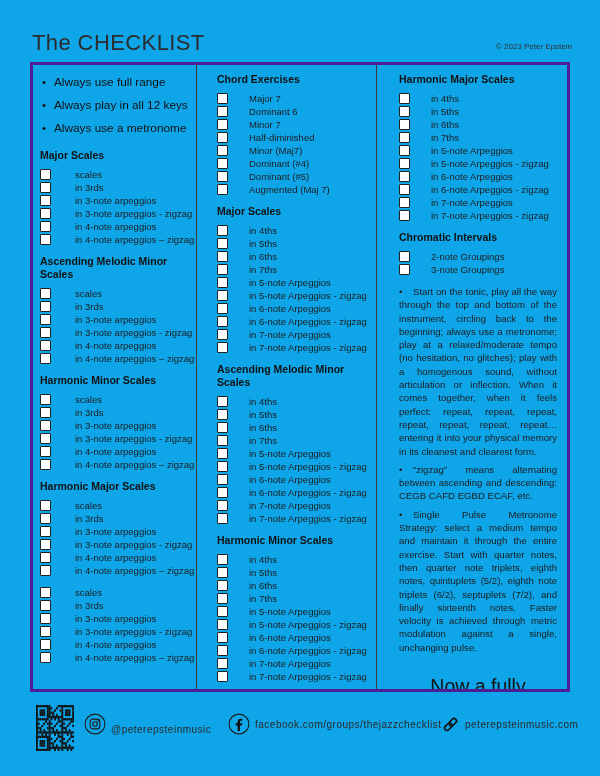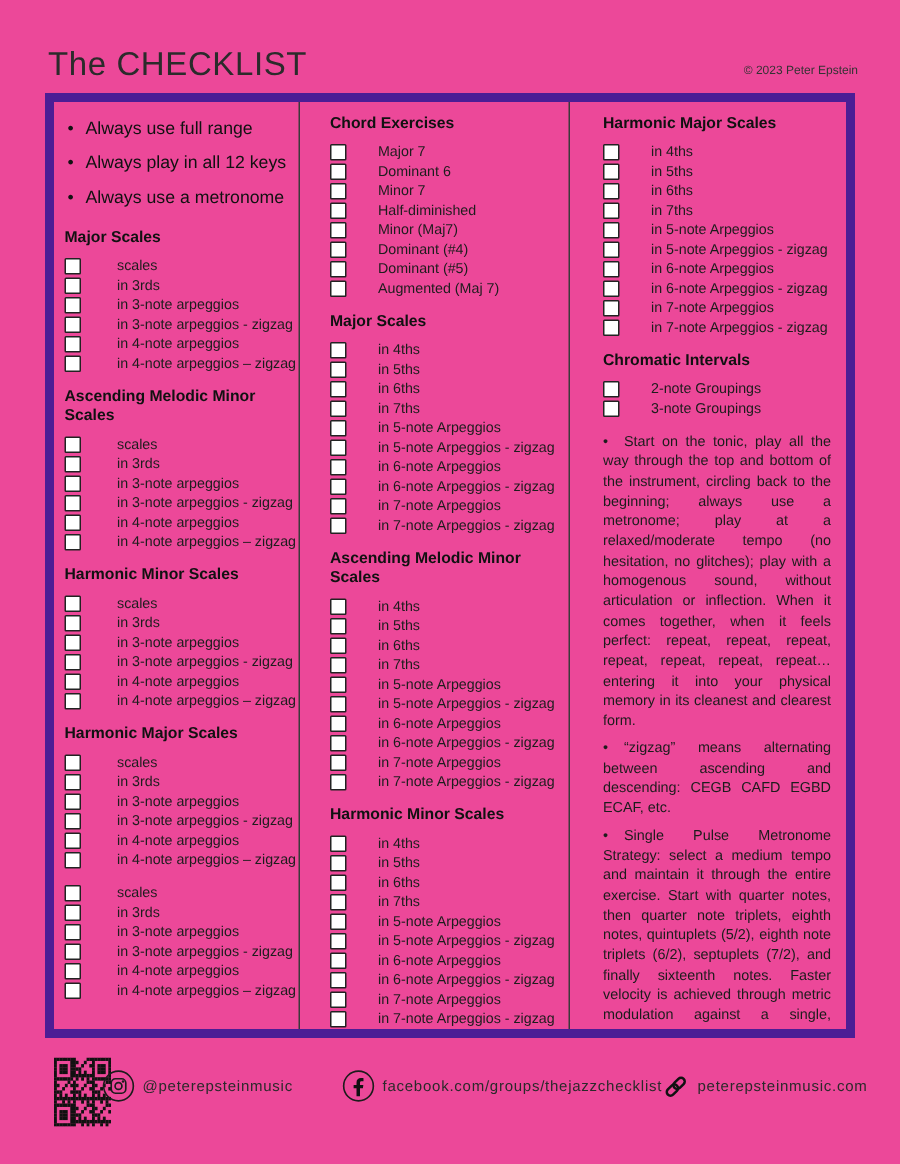--- a/index.html
+++ b/index.html
@@ -1,25 +1,25 @@
 <!DOCTYPE html>
 <html><head>
 <meta charset="utf-8">
 <style>
   * { margin:0; padding:0; box-sizing:border-box; }
   html,body { background:#ffffff; }
   body { font-family:"Liberation Sans", sans-serif; color:#1e1e1e; }
-  .page { position:relative; width:600px; height:776px; background:#ec4899; overflow:hidden; }
+  .page { position:relative; width:600px; height:776px; background:#0ea5e9; overflow:hidden; }
 
   
   .title { position:absolute; left:32px; top:30px; font-size:22px; letter-spacing:0.4px; color:#2b2b2b; font-weight:500; }
   .copyright { position:absolute; right:28px; top:42px; font-family:Liberation Sans, sans-serif; font-size:8px; color:#333; }
 
   
-  .main-box { position:absolute; left:30px; top:62px; width:540px; height:630px; border:6px solid #4c1d95; display:flex; overflow:hidden; }
+  .main-box { position:absolute; left:30px; top:62px; width:540px; height:630px; border:3px solid #4c1d95; display:flex; overflow:hidden; }
   .col { overflow:hidden; }
   .col + .col { border-left:1px solid #3a3a3a; }
   .col-left  { width:163px; padding:8px 4px 0 7px; }
   .col-mid   { width:180px; padding:8px 5px 0 20px; }
   .col-right { flex:1; padding:8px 10px 0 22px; }
 
   
   .rules { list-style:none; margin:2px 0 14px 2px; }
   .rule { position:relative; padding-left:12px; font-size:11.8px; line-height:14px; margin-bottom:9px; color:#111; }
   .rule::before { content:"•"; position:absolute; left:0; top:0; }
@@ -40,21 +40,21 @@
 
   
   .promo { margin-top:20px; padding:0 4px; font-size:19.5px; line-height:25px; text-align:center; color:#111; }
 
   
   .footer { position:absolute; left:0; top:700px; width:600px; height:66px; }
   .qr { position:absolute; left:36px; top:5px; width:38px; height:46px; }
   .qr svg { width:100%; height:100%; fill:#111; }
   .social { position:absolute; display:flex; align-items:center; gap:5px; }
   .social-label { font-size:10px; letter-spacing:0.5px; color:#2a2a2a; white-space:nowrap; }
-  .ig { left:68px; top:13px; }
+  .ig { left:84px; top:13px;align-items:flex-end; }
   .fb { left:228px; top:13px; }
   .web { left:441px; top:15px; }
   .icon { flex:none; display:block; }
 </style>
 </head>
 <body>
 
 <div class="page">
 
   <h1 class="title">The CHECKLIST</h1>

